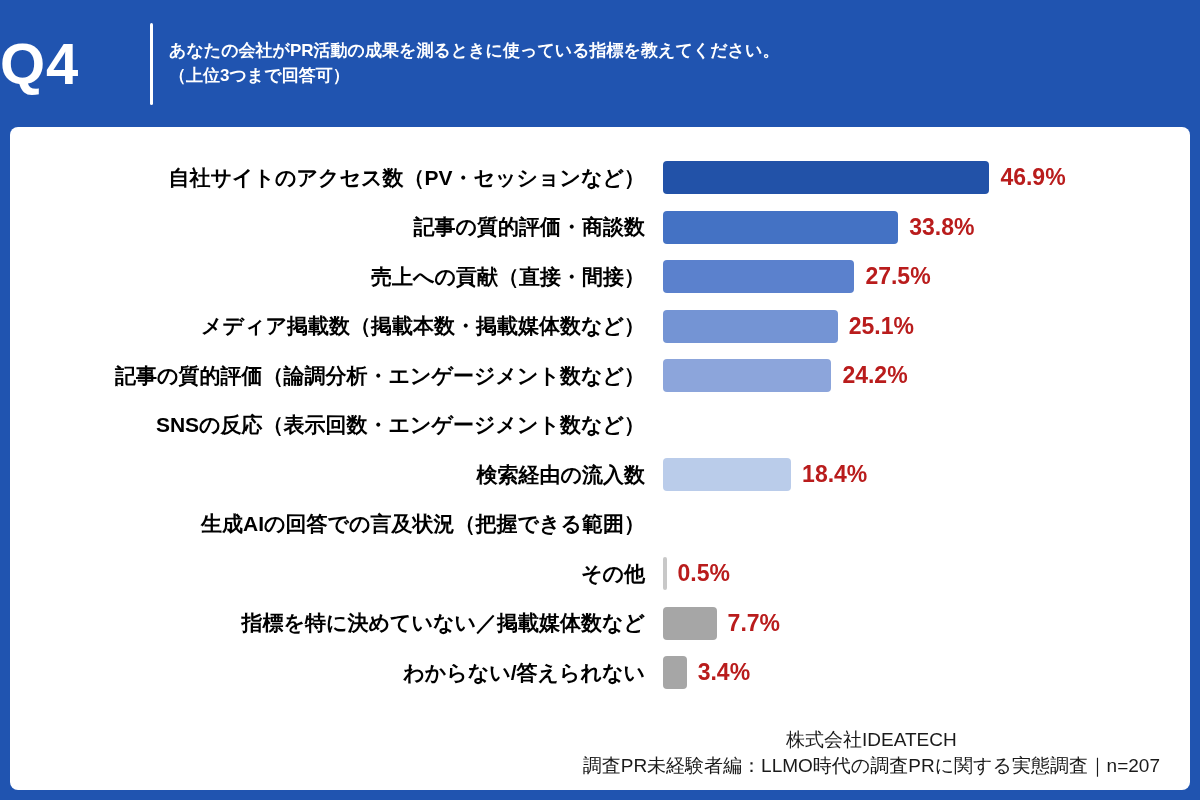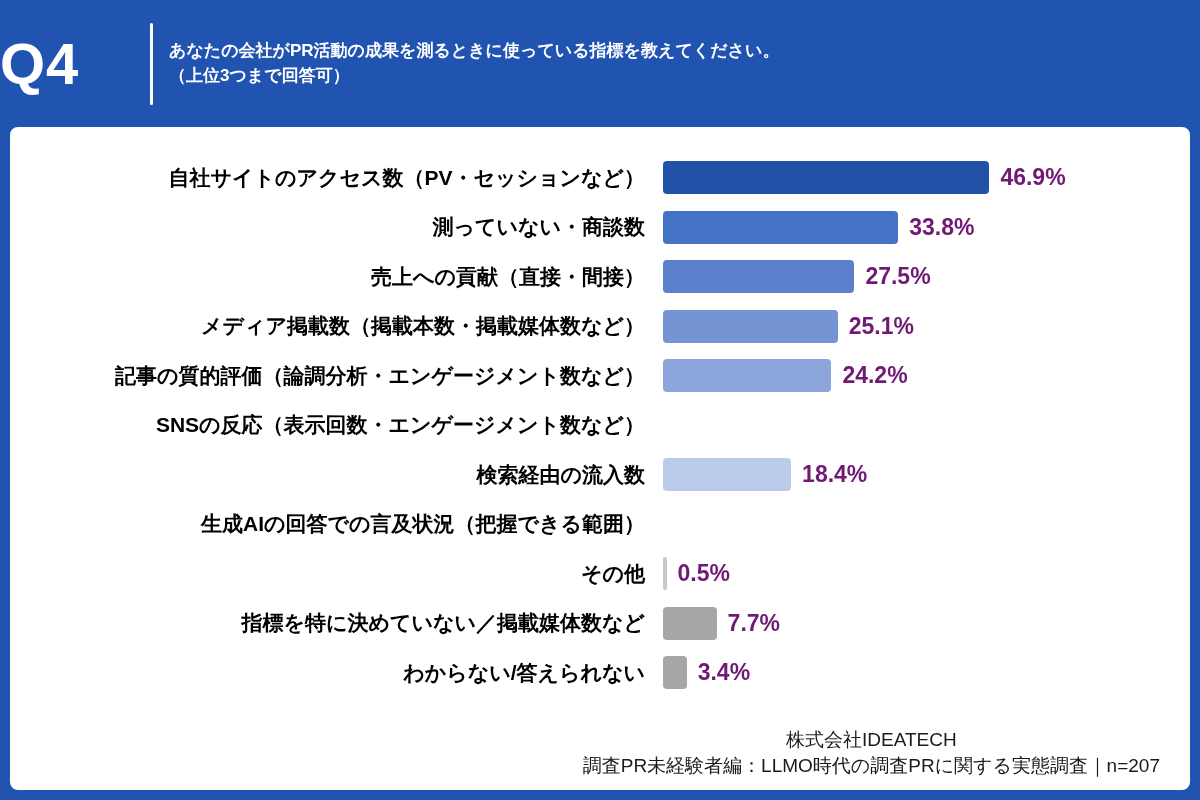--- a/index.html
+++ b/index.html
@@ -53,21 +53,21 @@
     white-space:nowrap;
   }
   .track{
     flex:1;display:flex;align-items:center;gap:11px;
     height:33px;margin-left:8px;
   }
   .bar{
     height:33px;border-radius:4px;flex:0 0 auto;
   }
   .value{
-    font-size:23px;font-weight:800;color:#701a75;white-space:nowrap;
+    font-size:23px;font-weight:800;color:#b91c1c;white-space:nowrap;
   }
 
   
   .footer{
     position:absolute;right:30px;bottom:10px;
     text-align:center;color:#1a1a1a;
     font-size:19px;font-weight:500;line-height:1.4;
   }
 </style>
 </head>
@@ -88,21 +88,21 @@
     <div class="rows" id="rows">
   <div class="row">
     <div class="label">自社サイトのアクセス数（PV・セッションなど）</div>
     <div class="track">
       <div class="bar" style="width: 326.4px; background: rgb(34, 82, 168);"></div>
       <div class="value">46.9%</div>
     </div>
   </div>
 
   <div class="row">
-    <div class="label">測っていない・商談数</div>
+    <div class="label">記事の質的評価・商談数</div>
     <div class="track">
       <div class="bar" style="width: 235.2px; background: rgb(68, 114, 196);"></div>
       <div class="value">33.8%</div>
     </div>
   </div>
 
   <div class="row">
     <div class="label">売上への貢献（直接・間接）</div>
     <div class="track">
       <div class="bar" style="width: 191.4px; background: rgb(91, 129, 205);"></div>

